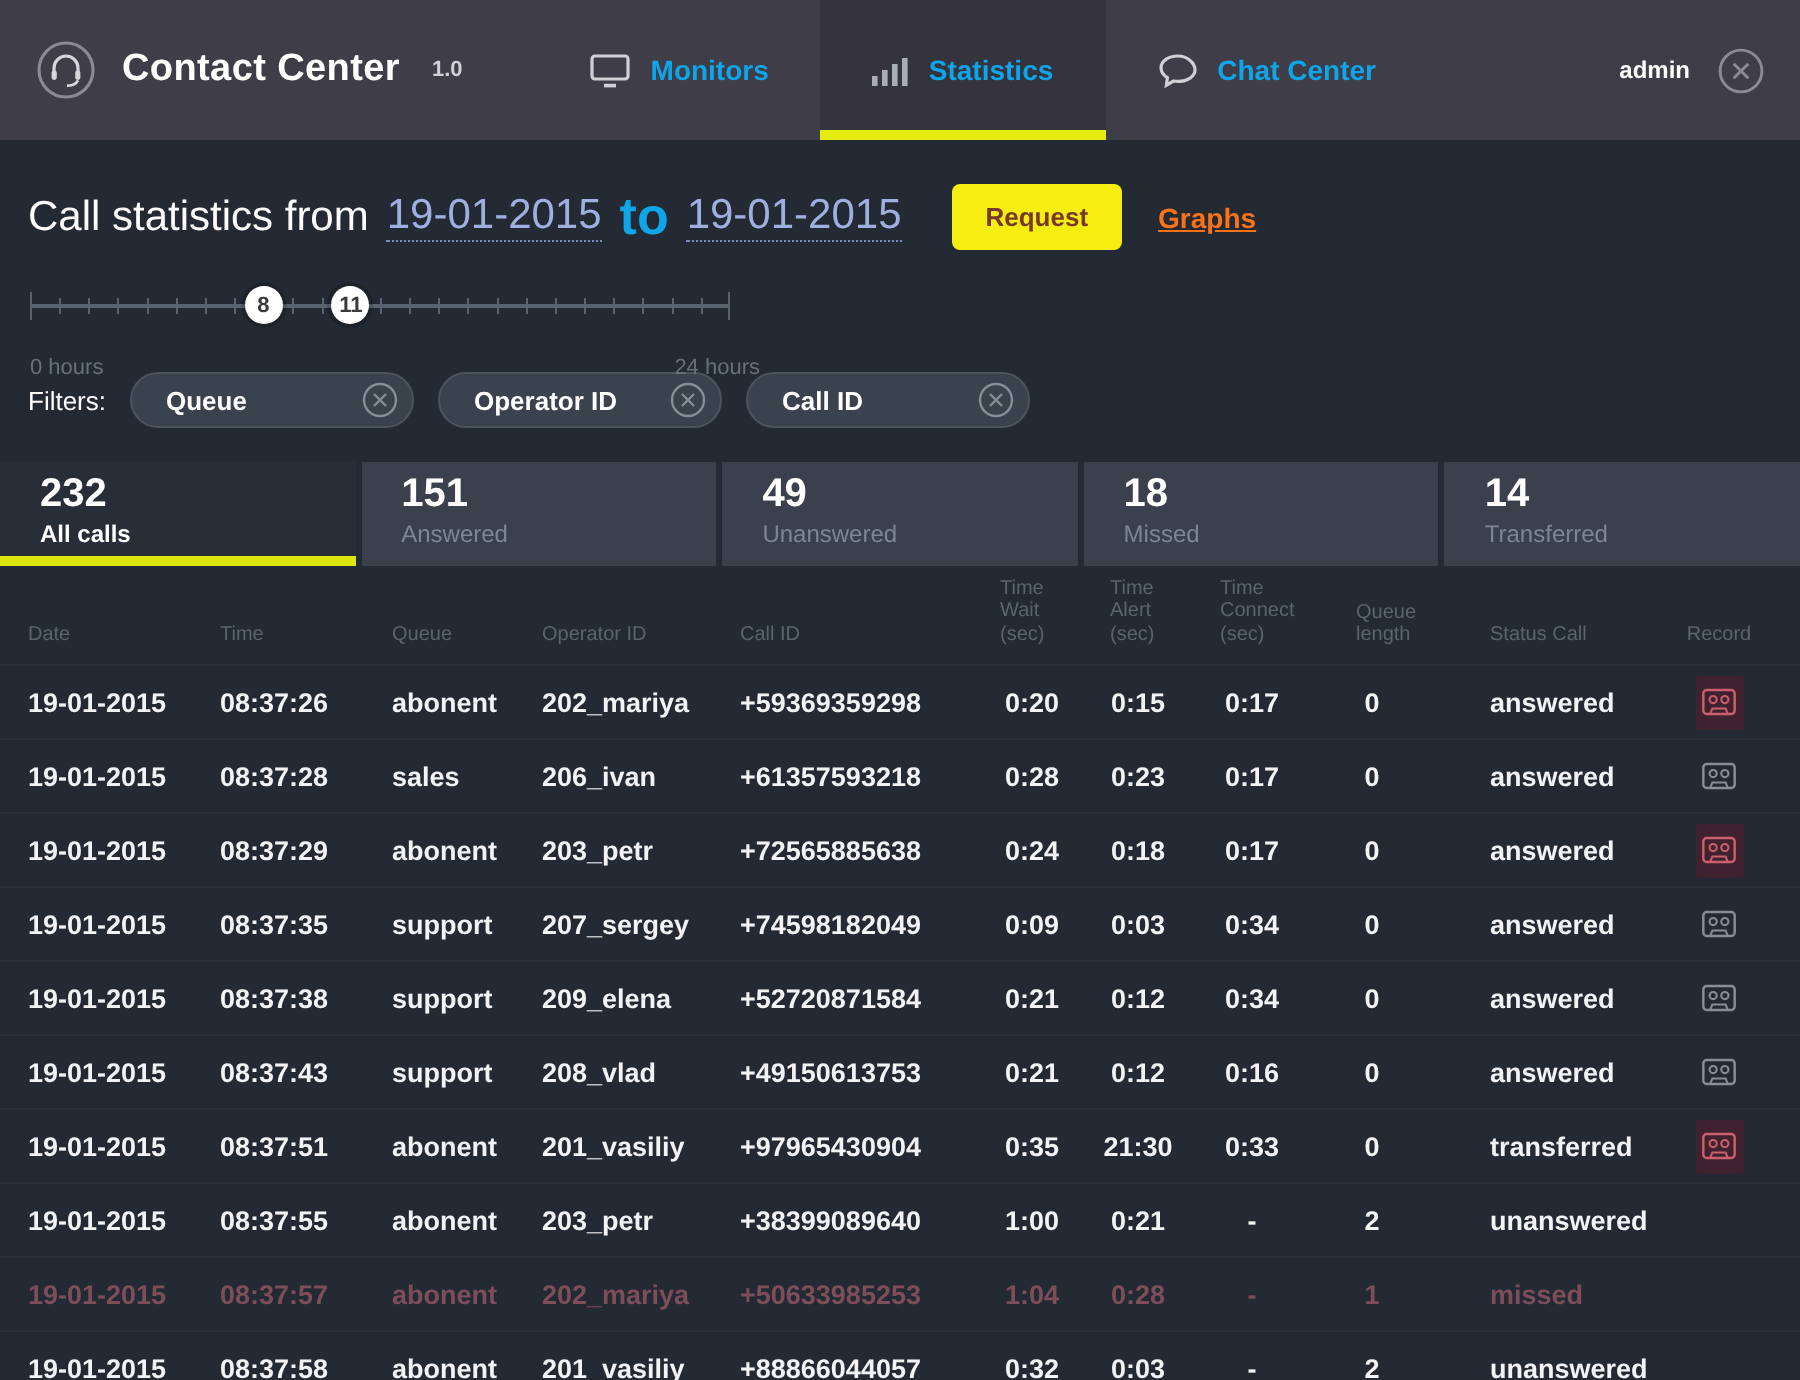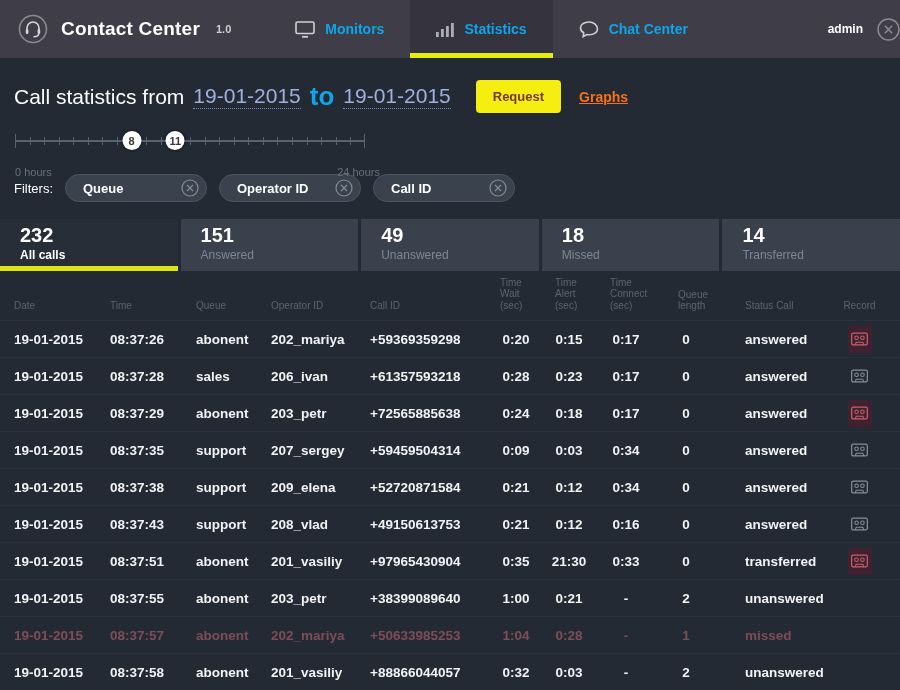--- a/index.html
+++ b/index.html
@@ -4,30 +4,30 @@
 <style>
   * { margin:0; padding:0; box-sizing:border-box; }
   html,body { width:900px; height:690px; }
   body {
     background:#232a33;
     font-family:"Liberation Sans", sans-serif;
     overflow:hidden;
     color:#fff;
   }
   
-  .topnav { height:58px; background:#3e3d48; display:flex; align-items:stretch; }
+  .topnav { height:70px; background:#3e3d48; display:flex; align-items:stretch; }
   .brand { display:flex; align-items:center; gap:11px; padding:0 38px 0 16px; }
   .brand-name { font-size:19px; font-weight:bold; color:#fff; letter-spacing:.2px; }
   .brand-ver { font-size:11px; font-weight:bold; color:#cfd0d5; margin-left:5px; }
   .nav-item { display:flex; align-items:center; gap:10px; padding:0 26px;
     font-size:14px; font-weight:bold; color:#0ea5e9; position:relative; cursor:pointer; }
   .nav-item.active { background:#35343e; }
   .nav-item.active::after { content:""; position:absolute; left:0; right:0; bottom:0;
     height:5px; background:#e4ec10; }
-  .nav-right { margin-left:auto; display:flex; align-items:center; gap:14px; }
+  .nav-right { margin-left:auto; display:flex; align-items:center; gap:14px; padding-right:18px; }
   .nav-user { font-size:12px; font-weight:bold; color:#fff; }
   
   .title-row { display:flex; align-items:center; margin:22px 0 0 14px; }
   .title-text { font-size:21px; color:#fdfdfd; font-weight:normal; }
   .date-link { font-size:21px; color:#9fafdf; border-bottom:1px dotted #7c8cc0;
     margin:0 9px; cursor:pointer; line-height:1.15; }
   .to-word { font-size:26px; color:#0ea5e9;font-weight:bold; }
   .request-btn { background:#f6ed11; color:#76392b; border:none; border-radius:4px;
     font-family:inherit; font-size:13px; font-weight:bold; padding:9px 17px;
     margin-left:16px; cursor:pointer; }
@@ -319,21 +319,21 @@
           <path d="M4.4 13.2 L5.5 10.4 h7 l1.1 2.8" fill="none" stroke="currentColor" stroke-width="1.1"></path>
         </svg>
       </span>
     </td>
   </tr>
       <tr>
     <td class="c-date">19-01-2015</td>
     <td class="c-time">08:37:35</td>
     <td class="c-queue">support</td>
     <td class="c-op">207_sergey</td>
-    <td class="c-call">+59459504314</td>
+    <td class="c-call">+74598182049</td>
     <td class="c-wait">0:09</td>
     <td class="c-alert">0:03</td>
     <td class="c-conn">0:34</td>
     <td class="c-qlen">0</td>
     <td class="c-status">answered</td>
     <td class="c-rec">
       <span class="rec show rec-gray">
         <svg width="17" height="14" viewBox="0 0 18 14">
           <rect x="0.7" y="0.7" width="16.6" height="12.6" rx="1.8" fill="none" stroke="currentColor" stroke-width="1.3"></rect>
           <circle cx="5.9" cy="5.7" r="1.9" fill="none" stroke="currentColor" stroke-width="1.1"></circle>

